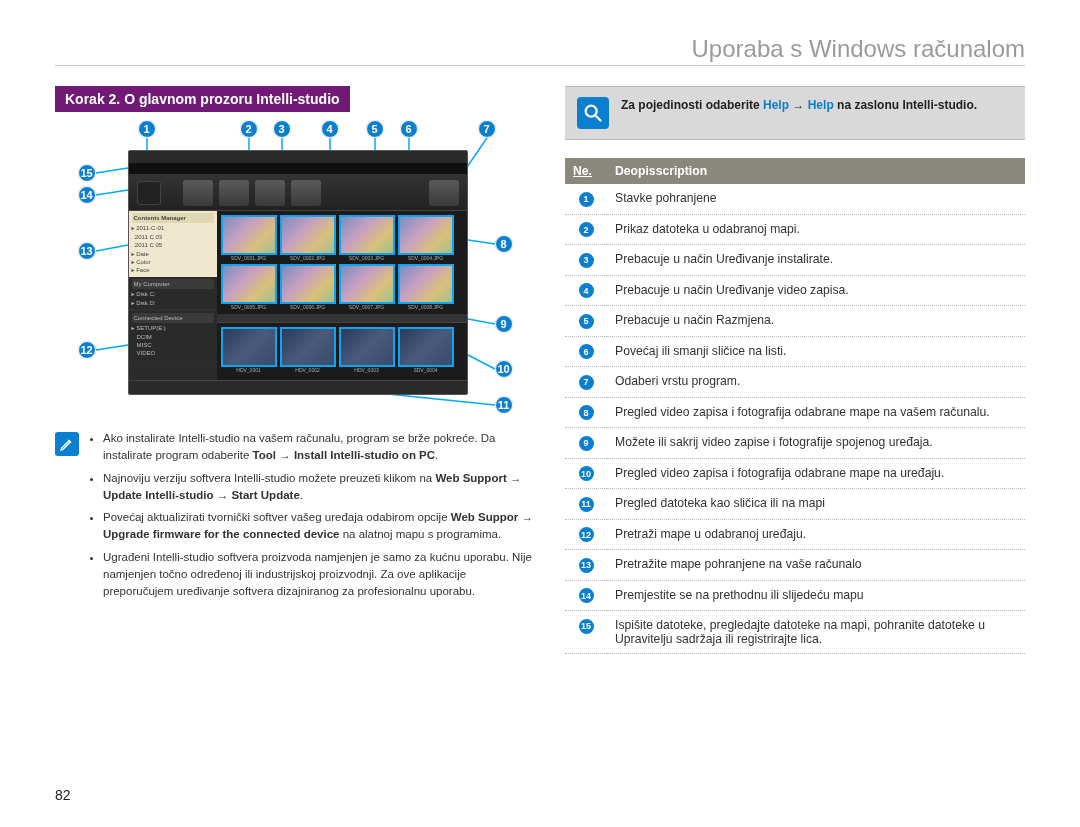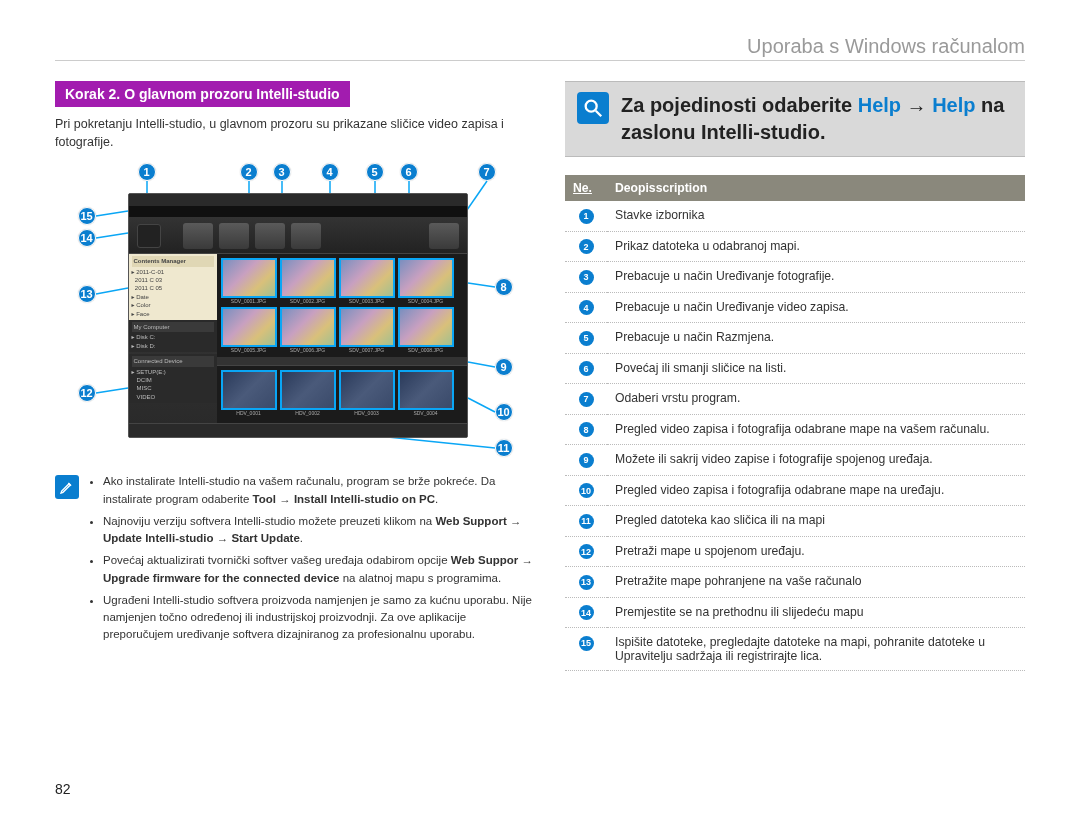--- a/index.html
+++ b/index.html
@@ -10,34 +10,34 @@
     height: 827px;
     position: relative;
     color: #333;
   }
   .page {
     padding: 35px 55px 20px 55px;
   }
   .header-title {
     text-align: right;
     color: #9a9a9a;
-    font-size: 20px;
+    font-size: 24px;
     font-weight: 400;
     padding-bottom: 2px;
     border-bottom: 1px solid #ccc;
     margin-bottom: 20px;
   }
   .columns {
     display: flex;
     gap: 30px;
   }
   .col-left { flex: 0 0 480px; }
   .col-right { flex: 1; }
   .step-bar {
-    background: #a21caf;
+    background: #701a75;
     color: #fff;
     display: inline-block;
     font-weight: bold;
     font-size: 14px;
     padding: 5px 10px;
     margin-bottom: 8px;
   }
   .intro {
     font-size: 12.5px;
     line-height: 1.45;
@@ -171,21 +171,21 @@
     flex: 0 0 32px; height:32px;
     background:#0a7ecf;
     border-radius:4px;
     color:#fff;
     display:flex;
     align-items:center;
     justify-content:center;
     font-size:20px;
   }
   .help-text {
-    font-size:20px;
+    font-size:12px;
     font-weight:bold;
     color:#222;
     line-height:1.35;
   }
   .help-text .link { color:#0a7ecf; }
   table.desc {
     width:100%;
     border-collapse: collapse;
     font-size:12.2px;
   }
@@ -212,36 +212,35 @@
     background:#0a7ecf;
     color:#fff;
     font-size:9px;
     font-weight:bold;
     align-items:center;
     justify-content:center;
   }
   .page-num {
     position:absolute;
     left:55px;
-    bottom:30px;
+    bottom:24px;
     font-size:14px;
     color:#222;
   }
 </style>
 </head>
 <body>
 
 <div class="page">
   <div class="header-title">Uporaba s Windows računalom</div>
 
   <div class="columns">
 
     <div class="col-left">
       <div class="step-bar">Korak 2. O glavnom prozoru Intelli-studio</div>
-      <p class="intro">Pri pokretanju Intelli-studio, u glavnom prozoru su prikazane sličice video zapisa i fotografije.</p>
 
       
       <div class="diagram">
 
         <span class="label-num" style="left:70px; top:0;">1</span>
         <span class="label-num" style="left:172px; top:0;">2</span>
         <span class="label-num" style="left:205px; top:0;">3</span>
         <span class="label-num" style="left:253px; top:0;">4</span>
         <span class="label-num" style="left:298px; top:0;">5</span>
         <span class="label-num" style="left:332px; top:0;">6</span>
@@ -428,29 +427,29 @@
       <table class="desc">
         <thead>
           <tr>
             <th>Ne.</th>
             <th>Deopisscription</th>
           </tr>
         </thead>
         <tbody id="desc-body">
             <tr>
               <td><span class="circ">1</span></td>
-              <td>Stavke izbornika</td>
+              <td>Stavke pohranjene</td>
             </tr>
             <tr>
               <td><span class="circ">2</span></td>
               <td>Prikaz datoteka u odabranoj mapi.</td>
             </tr>
             <tr>
               <td><span class="circ">3</span></td>
-              <td>Prebacuje u način Uređivanje fotografije.</td>
+              <td>Prebacuje u način Uređivanje instalirate.</td>
             </tr>
             <tr>
               <td><span class="circ">4</span></td>
               <td>Prebacuje u način Uređivanje video zapisa.</td>
             </tr>
             <tr>
               <td><span class="circ">5</span></td>
               <td>Prebacuje u način Razmjena.</td>
             </tr>
             <tr>
@@ -472,21 +471,21 @@
             <tr>
               <td><span class="circ">10</span></td>
               <td>Pregled video zapisa i fotografija odabrane mape na uređaju.</td>
             </tr>
             <tr>
               <td><span class="circ">11</span></td>
               <td>Pregled datoteka kao sličica ili na mapi</td>
             </tr>
             <tr>
               <td><span class="circ">12</span></td>
-              <td>Pretraži mape u spojenom uređaju.</td>
+              <td>Pretraži mape u odabranoj uređaju.</td>
             </tr>
             <tr>
               <td><span class="circ">13</span></td>
               <td>Pretražite mape pohranjene na vaše računalo</td>
             </tr>
             <tr>
               <td><span class="circ">14</span></td>
               <td>Premjestite se na prethodnu ili slijedeću mapu</td>
             </tr>
             <tr>

